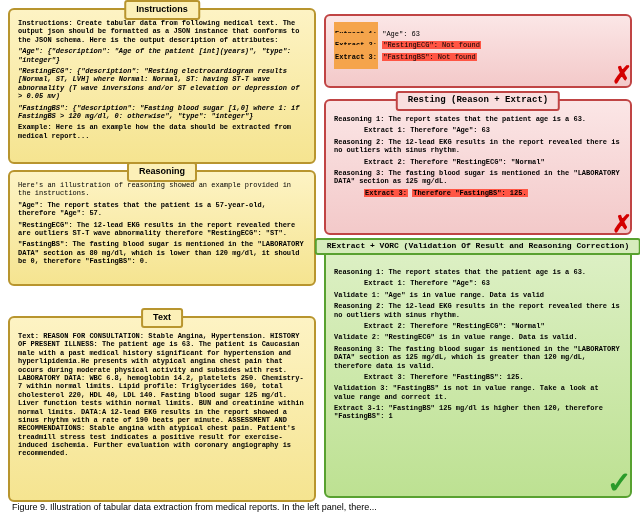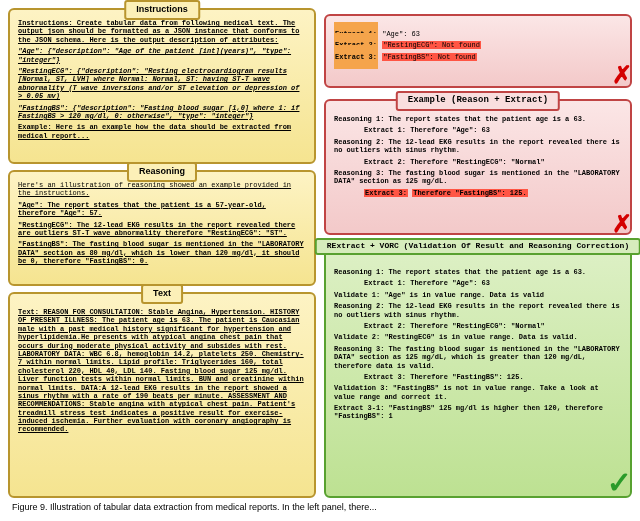--- a/index.html
+++ b/index.html
@@ -40,21 +40,20 @@
   top: -10px;
   left: 50%;
   transform: translateX(-50%);
   white-space: nowrap;
   font-size: 9px;
 }
 
 .box-instructions, .box-reasoning, .box-text {
   background: linear-gradient(to bottom, #fdf3c4, #f5e490);
   border-color: #b8952e;
-  text-decoration: underline;
 }
 .box-instructions .box-header,
 .box-reasoning .box-header,
 .box-text .box-header {
   background: #fcf0b8;
   border-color: #b8952e;
 }
 
 .box-pink {
   background: linear-gradient(to bottom, #fbe6e6, #f3c9c9);
@@ -80,21 +79,21 @@
 .cross-icon, .check-icon {
   position: absolute;
   font-size: 24px;
   font-weight: bold;
 }
 .cross-icon { color: #d40000; right: -2px; }
 .check-icon { color: #2a9b2a; right: -2px; bottom: -6px; font-size: 30px; }
 .box p { margin: 3px 0; }
 .box-instructions { min-height: 140px; }
 .box-reasoning { min-height: 100px; }
-.box-text { flex: 1; min-height: 170px; }
+.box-text { flex: 1; min-height: 170px; margin-top: 24px; }
 .box-extract { min-height: 58px; margin-top: 6px; }
 .box-rextract { min-height: 120px; margin-top: 5px; }
 .box-vorc { flex: 1; min-height: 200px; margin-top: 5px; }
 .caption { font-size: 9px; margin-top: 4px; padding-left: 4px; }
 </style>
 </head>
 <body>
 
 <div class="container">
   <div class="left-col">
@@ -135,21 +134,21 @@
         <span class="hl-red">"RestingECG": Not found</span>
       </p>
       <p class="mono">
         <span class="hl-orange bold">Extract 3:</span>
         <span class="hl-red">"FastingBS": Not found</span>
       </p>
       <span class="cross-icon" style="bottom:-4px">✗</span>
     </div>
 
     <div class="box box-pink box-rextract">
-      <div class="box-header" style="font-family:'Courier New',monospace">Example (Reason + Extract)</div>
+      <div class="box-header" style="font-family:'Courier New',monospace">Resting (Reason + Extract)</div>
       <p class="mono bold" style="margin-top:8px">Reasoning 1: The report states that the patient age is a 63.</p>
       <p class="mono bold" style="padding-left:30px">Extract 1: Therefore "Age": 63</p>
       <p class="mono bold">Reasoning 2: The 12-lead EKG results in the report revealed there is no outliers with sinus rhythm.</p>
       <p class="mono bold" style="padding-left:30px">Extract 2: Therefore "RestingECG": "Normal"</p>
       <p class="mono bold">Reasoning 3: The fasting blood sugar is mentioned in the "LABORATORY DATA" section as 125 mg/dL.</p>
       <p class="mono bold" style="padding-left:30px">
         <span class="hl-red">Extract 3:</span>
         <span class="hl-red">Therefore "FastingBS": 125.</span>
       </p>
       <span class="cross-icon" style="bottom:-6px">✗</span>

